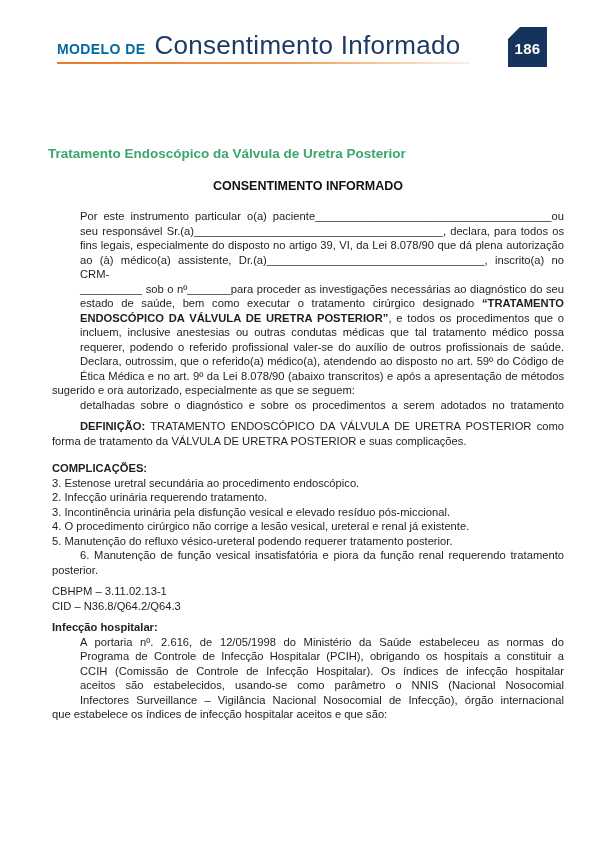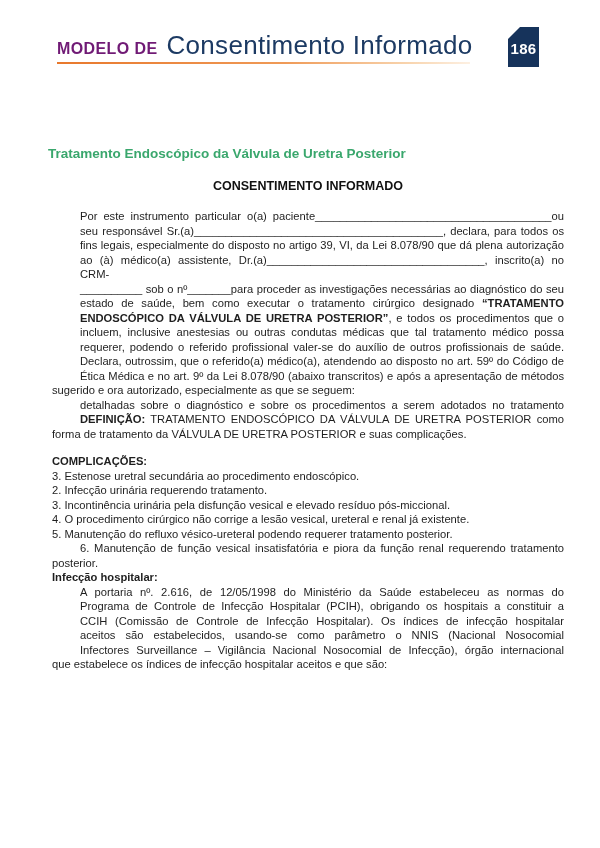--- a/index.html
+++ b/index.html
@@ -12,35 +12,35 @@
     overflow: hidden;
   }
 
   
   .page-header {
     position: absolute; left: 57px; top: 30px;
     display: flex; align-items: baseline; gap: 9px;
     white-space: nowrap;
   }
   .eyebrow {
-    font-size: 16px; font-weight: bold;
-    letter-spacing: 0.4px; color: #701a75;
+    font-size: 14px; font-weight: bold;
+    letter-spacing: 0.4px; color: #0369a1;
   }
   .header-title {
     font-size: 26px; font-weight: 400;
     letter-spacing: 0.3px; color: #1c3a63;
   }
   .header-rule {
     position: absolute; left: 57px; top: 62px;
     width: 413px; height: 2px;
     background: linear-gradient(to right, #e8782c 0%, #ef9a57 55%, #f8d4ae 85%, #fdf0e2 100%);
   }
   .page-badge {
     position: absolute; left: 508px; top: 27px;
-    width: 31px; height: 40px;
+    width: 39px; height: 40px;
     background: #16335b;
     clip-path: polygon(12px 0, 100% 0, 100% 100%, 0 100%, 0 12px);
     display: flex; align-items: center; justify-content: center;
   }
   .page-badge span {
     color: #ffffff; font-weight: bold; font-size: 15px;
     letter-spacing: 0.3px; padding-top: 2px;
   }
 
   
@@ -49,21 +49,21 @@
     font-size: 13.5px; font-weight: bold; color: #3aa76d; margin-left: 18px;
   }
   .doc-title {
     position: absolute; left: 52px; top: 179px; width: 512px;
     text-align: center; font-weight: bold; font-size: 12.5px; color: #111;
   }
   .body-block {
     position: absolute; left: 52px; top: 209px; width: 512px;
     font-size: 11.2px; line-height: 14.5px; color: #1e1e1e;
   }
-  .sec { }
+  .sec { margin-top: 7px; }
   .sec:first-child { margin-top: 0; }
   .sec-complications { margin-top: 13px; }
   .sec-heading { font-weight: bold; }
   .tline { text-align: justify; }
   .tline.jl { text-align-last: justify; padding-left: 28px; }
   .b { font-weight: bold; }
 </style>
 </head>
 <body>
 
@@ -123,20 +123,28 @@
         <div>
           <div class="tline"><span>5. Manutenção do refluxo vésico-ureteral podendo requerer tratamento posterior.</span></div>
         </div>
         <div>
           <div class="tline jl"><span>6. Manutenção de função vesical insatisfatória e piora da função renal requerendo tratamento</span></div>
           <div class="tline"><span>posterior.</span></div>
         </div>
       </div>
   </section>
 
+  <section class="sec">
+      <div>
+        <div class="tline"><span>CBHPM – 3.11.02.13-1</span></div>
+      </div>
+      <div>
+        <div class="tline"><span>CID – N36.8/Q64.2/Q64.3</span></div>
+      </div>
+    </section>
 
   <section class="sec">
     <div class="sec-heading">Infecção hospitalar:</div>
     <div>
         <div class="tline jl"><span>A portaria nº. 2.616, de 12/05/1998 do Ministério da Saúde estabeleceu as normas do</span></div>
         <div class="tline jl"><span>Programa de Controle de Infecção Hospitalar (PCIH), obrigando os hospitais a constituir a</span></div>
         <div class="tline jl"><span>CCIH (Comissão de Controle de Infecção Hospitalar). Os índices de infecção hospitalar</span></div>
         <div class="tline jl"><span>aceitos são estabelecidos, usando-se como parâmetro o NNIS (Nacional Nosocomial</span></div>
         <div class="tline jl"><span>Infectores Surveillance – Vigilância Nacional Nosocomial de Infecção), órgão internacional</span></div>
         <div class="tline"><span>que estabelece os índices de infecção hospitalar aceitos e que são:</span></div>

